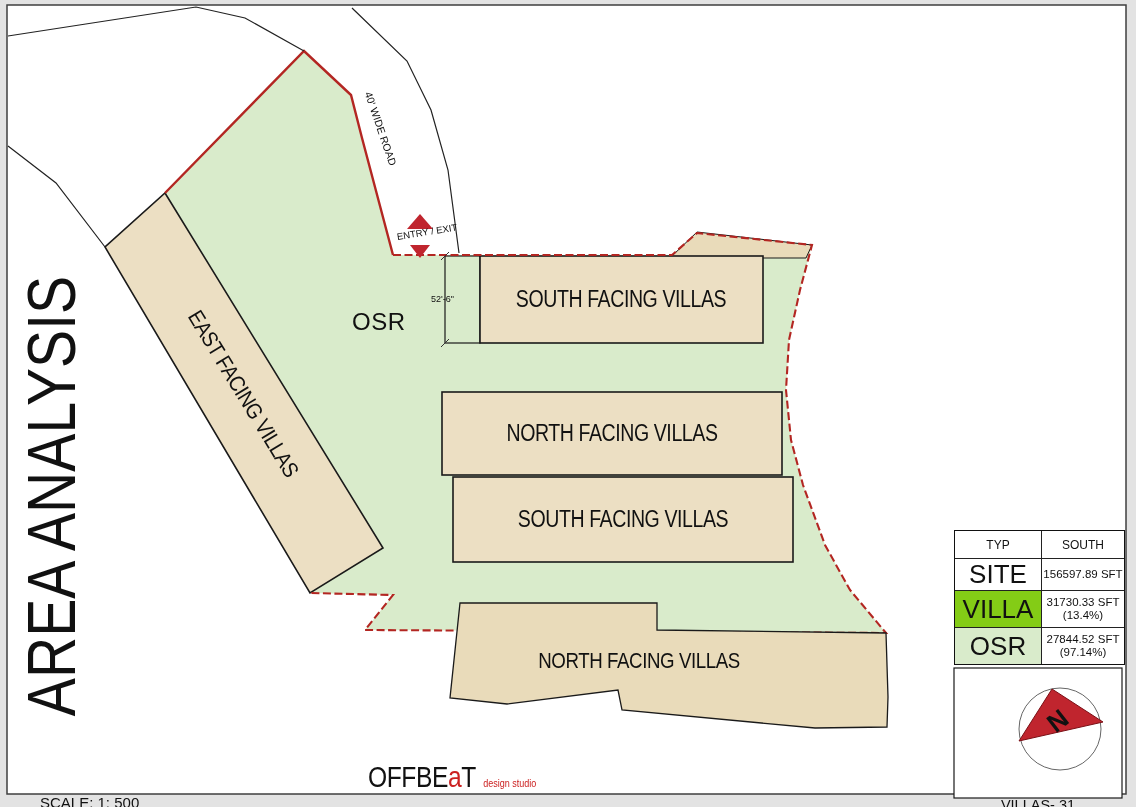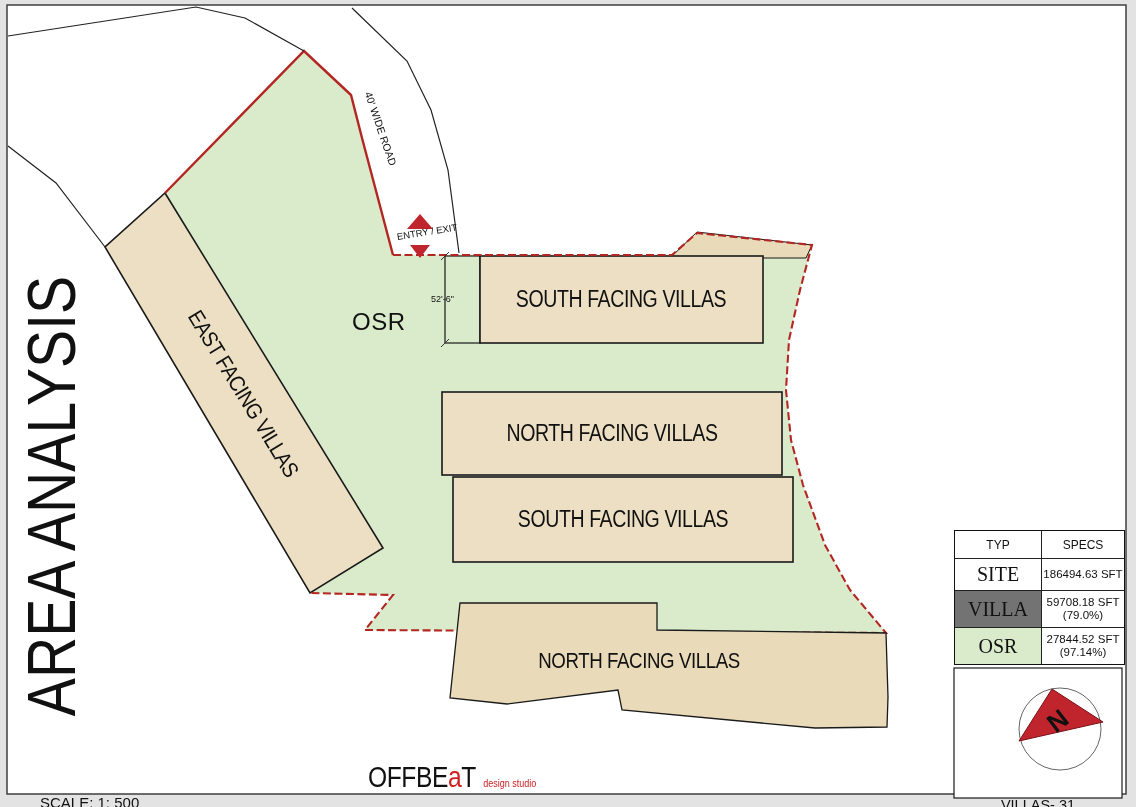--- a/index.html
+++ b/index.html
@@ -28,23 +28,23 @@
   .compass-caption{font-size:14.5px;width:168px;text-align:center;margin-top:22px;}
 
   
   .area-table{position:absolute;left:954px;top:530px;width:169px;height:133px;
               background:#222;border:1px solid #111;
               display:grid;grid-template-columns:86px 1fr;
               grid-template-rows:27px 31px 36px 1fr;gap:1px;}
   .cell{background:#fff;display:flex;flex-direction:column;
         align-items:center;justify-content:center;text-align:center;}
   .cell.head{font-size:12px;}
-  .cell.typ{font-size:20px;letter-spacing:0;font-family:Liberation Serif, serif;}
+  .cell.typ{font-size:26px;letter-spacing:0;}
   .cell.specs{font-size:11.5px;line-height:1.15;}
-  .bg-villa{background:#737373;}
+  .bg-villa{background:#84cc16;}
   .bg-osr{background:#d9ebcb;}
 </style>
 </head>
 <body>
 
 <div id="stage">
 
   <svg id="plan-svg" width="1136" height="807" viewBox="0 0 1136 807">
 
     <rect x="7" y="5" width="1119" height="789" fill="#ffffff" stroke="#3f3f3f" stroke-width="1.5"></rect>
@@ -96,32 +96,32 @@
   <div class="lbl dim-lbl" style="left:431px;top:294px;">52'-6"</div>
 
   <div class="lbl east-lbl" style="left:243px;top:394px;">EAST FACING VILLAS</div>
   <div class="lbl blk-lbl" style="left:621px;top:299px;">SOUTH FACING VILLAS</div>
   <div class="lbl blk-lbl" style="left:612px;top:433px;">NORTH FACING VILLAS</div>
   <div class="lbl blk-lbl" style="left:623px;top:519px;">SOUTH FACING VILLAS</div>
   <div class="lbl blk-lbl" style="left:639px;top:661px;font-size:22px;">NORTH FACING VILLAS</div>
 
   <div class="area-table">
     <div class="cell head">TYP</div>
-    <div class="cell head">SPECS</div>
+    <div class="cell head">SOUTH</div>
 
     <div class="cell typ">SITE</div>
     <div class="cell specs">
-      <div>186494.63 SFT</div>
+      <div>156597.89 SFT</div>
       <div></div>
     </div>
 
     <div class="cell typ bg-villa">VILLA</div>
     <div class="cell specs">
-      <div>59708.18 SFT</div>
-      <div>(79.0%)</div>
+      <div>31730.33 SFT</div>
+      <div>(13.4%)</div>
     </div>
 
     <div class="cell typ bg-osr">OSR</div>
     <div class="cell specs">
       <div>27844.52 SFT</div>
       <div>(97.14%)</div>
     </div>
   </div>
 
   <div class="lbl north-n" style="left:1058px;top:721px;">N</div>

